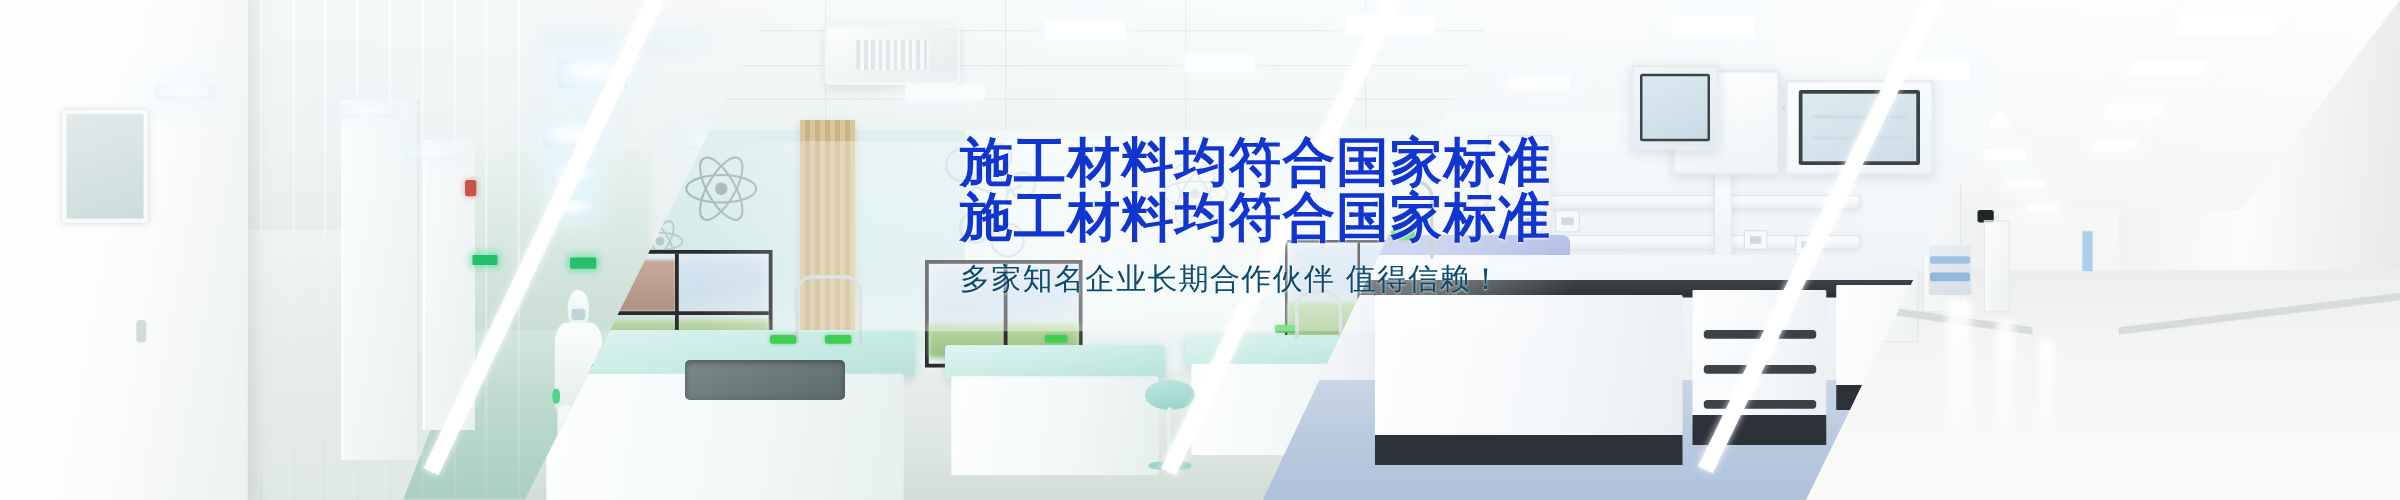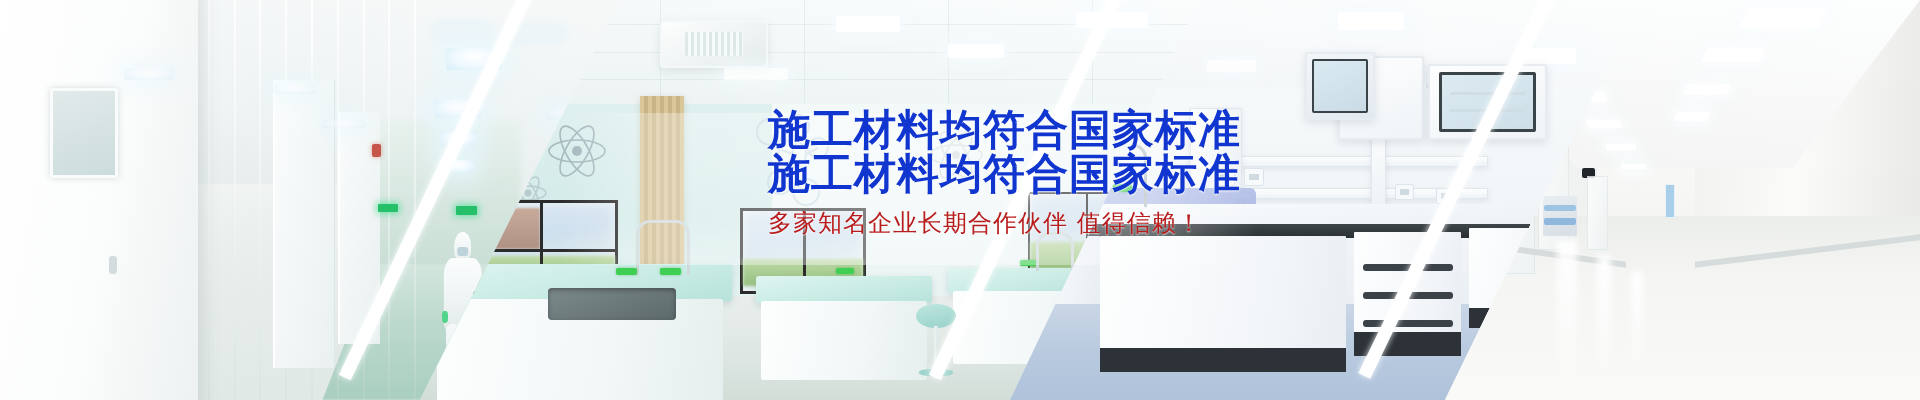--- a/index.html
+++ b/index.html
@@ -437,21 +437,21 @@
     white-space:nowrap;
     text-shadow:0 1px 2px rgba(255,255,255,.85),
                 0 0 1px rgba(255,255,255,.9);
   }
   .subline{
     margin-top:14px;
     font-family:"DejaVu Sans","Liberation Sans",sans-serif;
     font-size:24px;
     line-height:26px;
     letter-spacing:1px;
-    color:#b91c1c;
+    color:#0c4a6e;
     white-space:nowrap;
     text-shadow:0 1px 2px rgba(255,255,255,.8);
   }
 </style>
 </head>
 <body>
 
 <div id="banner">
 
   <div class="panel" id="panel1">

